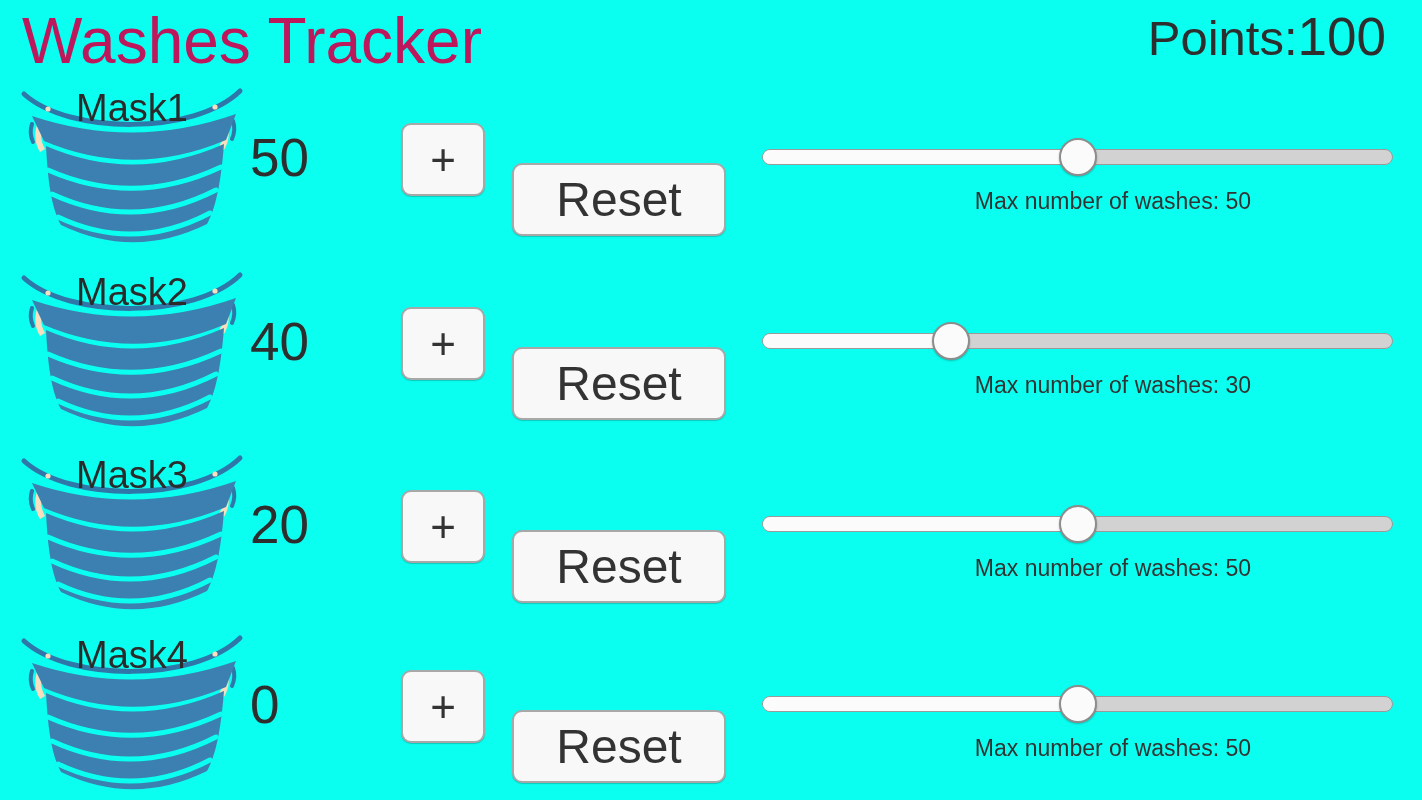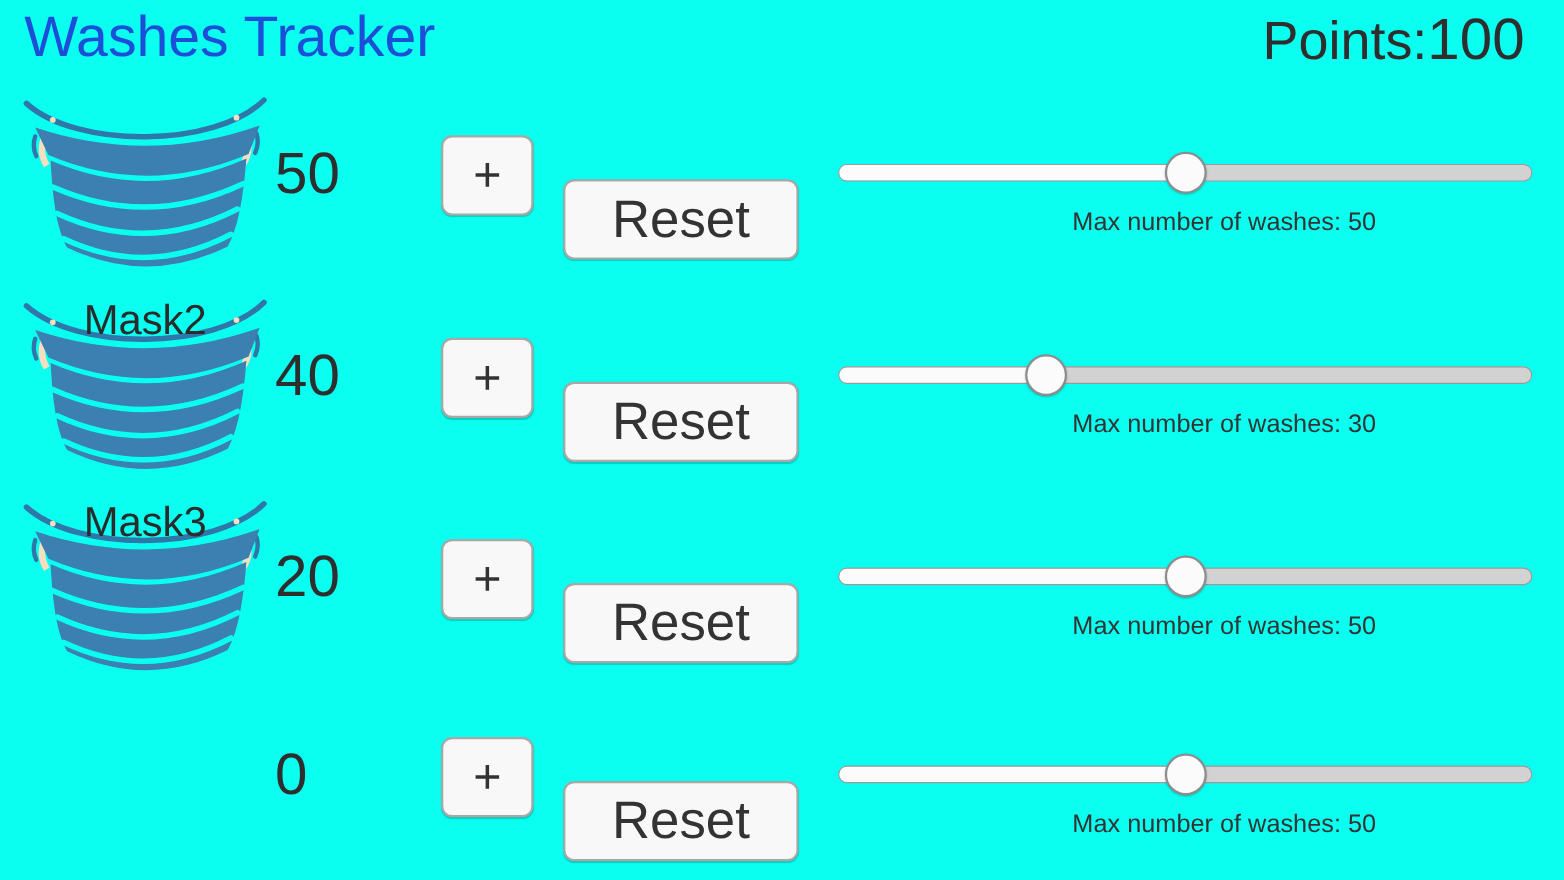--- a/index.html
+++ b/index.html
@@ -7,21 +7,21 @@
   body {
     position: relative;
     background: #0AFFF0;
     font-family: "Liberation Sans", sans-serif;
     color: #2e2e2e;
   }
 
   
   .title {
     position: absolute; left: 22px; top: 4px;
-    font-size: 52px; color: #1d4ed8;
+    font-size: 64px; color: #be185d;
   }
   .points {
     position: absolute; right: 36px; top: 6px;
     white-space: nowrap;
   }
   .points .pts-label { font-size: 49px; color: #2e2e2e; }
   .points .pts-value { font-size: 53px; color: #2e2e2e; }
 
   
   .row { position: absolute; left: 0; width: 1422px; height: 180px; }
@@ -117,20 +117,21 @@
 
 <div class="points">
   <span class="pts-label">Points:</span><span class="pts-value">100</span>
 </div>
 
 <div class="row r0">
   <div class="mask-wrap">
     <svg width="236" height="172">
         <use href="#mask-icon"></use>
       </svg>
+    <div class="mask-label">Mask1</div>
   </div>
   <div class="count">50</div>
   <button class="btn plus">+</button>
   <button class="btn reset">Reset</button>
   <div class="slider">
     <div class="track">
         <div class="fill" style="width: 50%;"></div>
       </div>
     <div class="thumb" style="left: 50%;"></div>
   </div>
@@ -169,20 +170,26 @@
   <div class="slider">
     <div class="track">
         <div class="fill" style="width: 50%;"></div>
       </div>
     <div class="thumb" style="left: 50%;"></div>
   </div>
   <div class="max-label">Max number of washes: 50</div>
 </div>
 
 <div class="row r3">
+  <div class="mask-wrap">
+    <svg width="236" height="172">
+        <use href="#mask-icon"></use>
+      </svg>
+    <div class="mask-label">Mask4</div>
+  </div>
   <div class="count">0</div>
   <button class="btn plus">+</button>
   <button class="btn reset">Reset</button>
   <div class="slider">
     <div class="track">
         <div class="fill" style="width: 50%;"></div>
       </div>
     <div class="thumb" style="left: 50%;"></div>
   </div>
   <div class="max-label">Max number of washes: 50</div>

